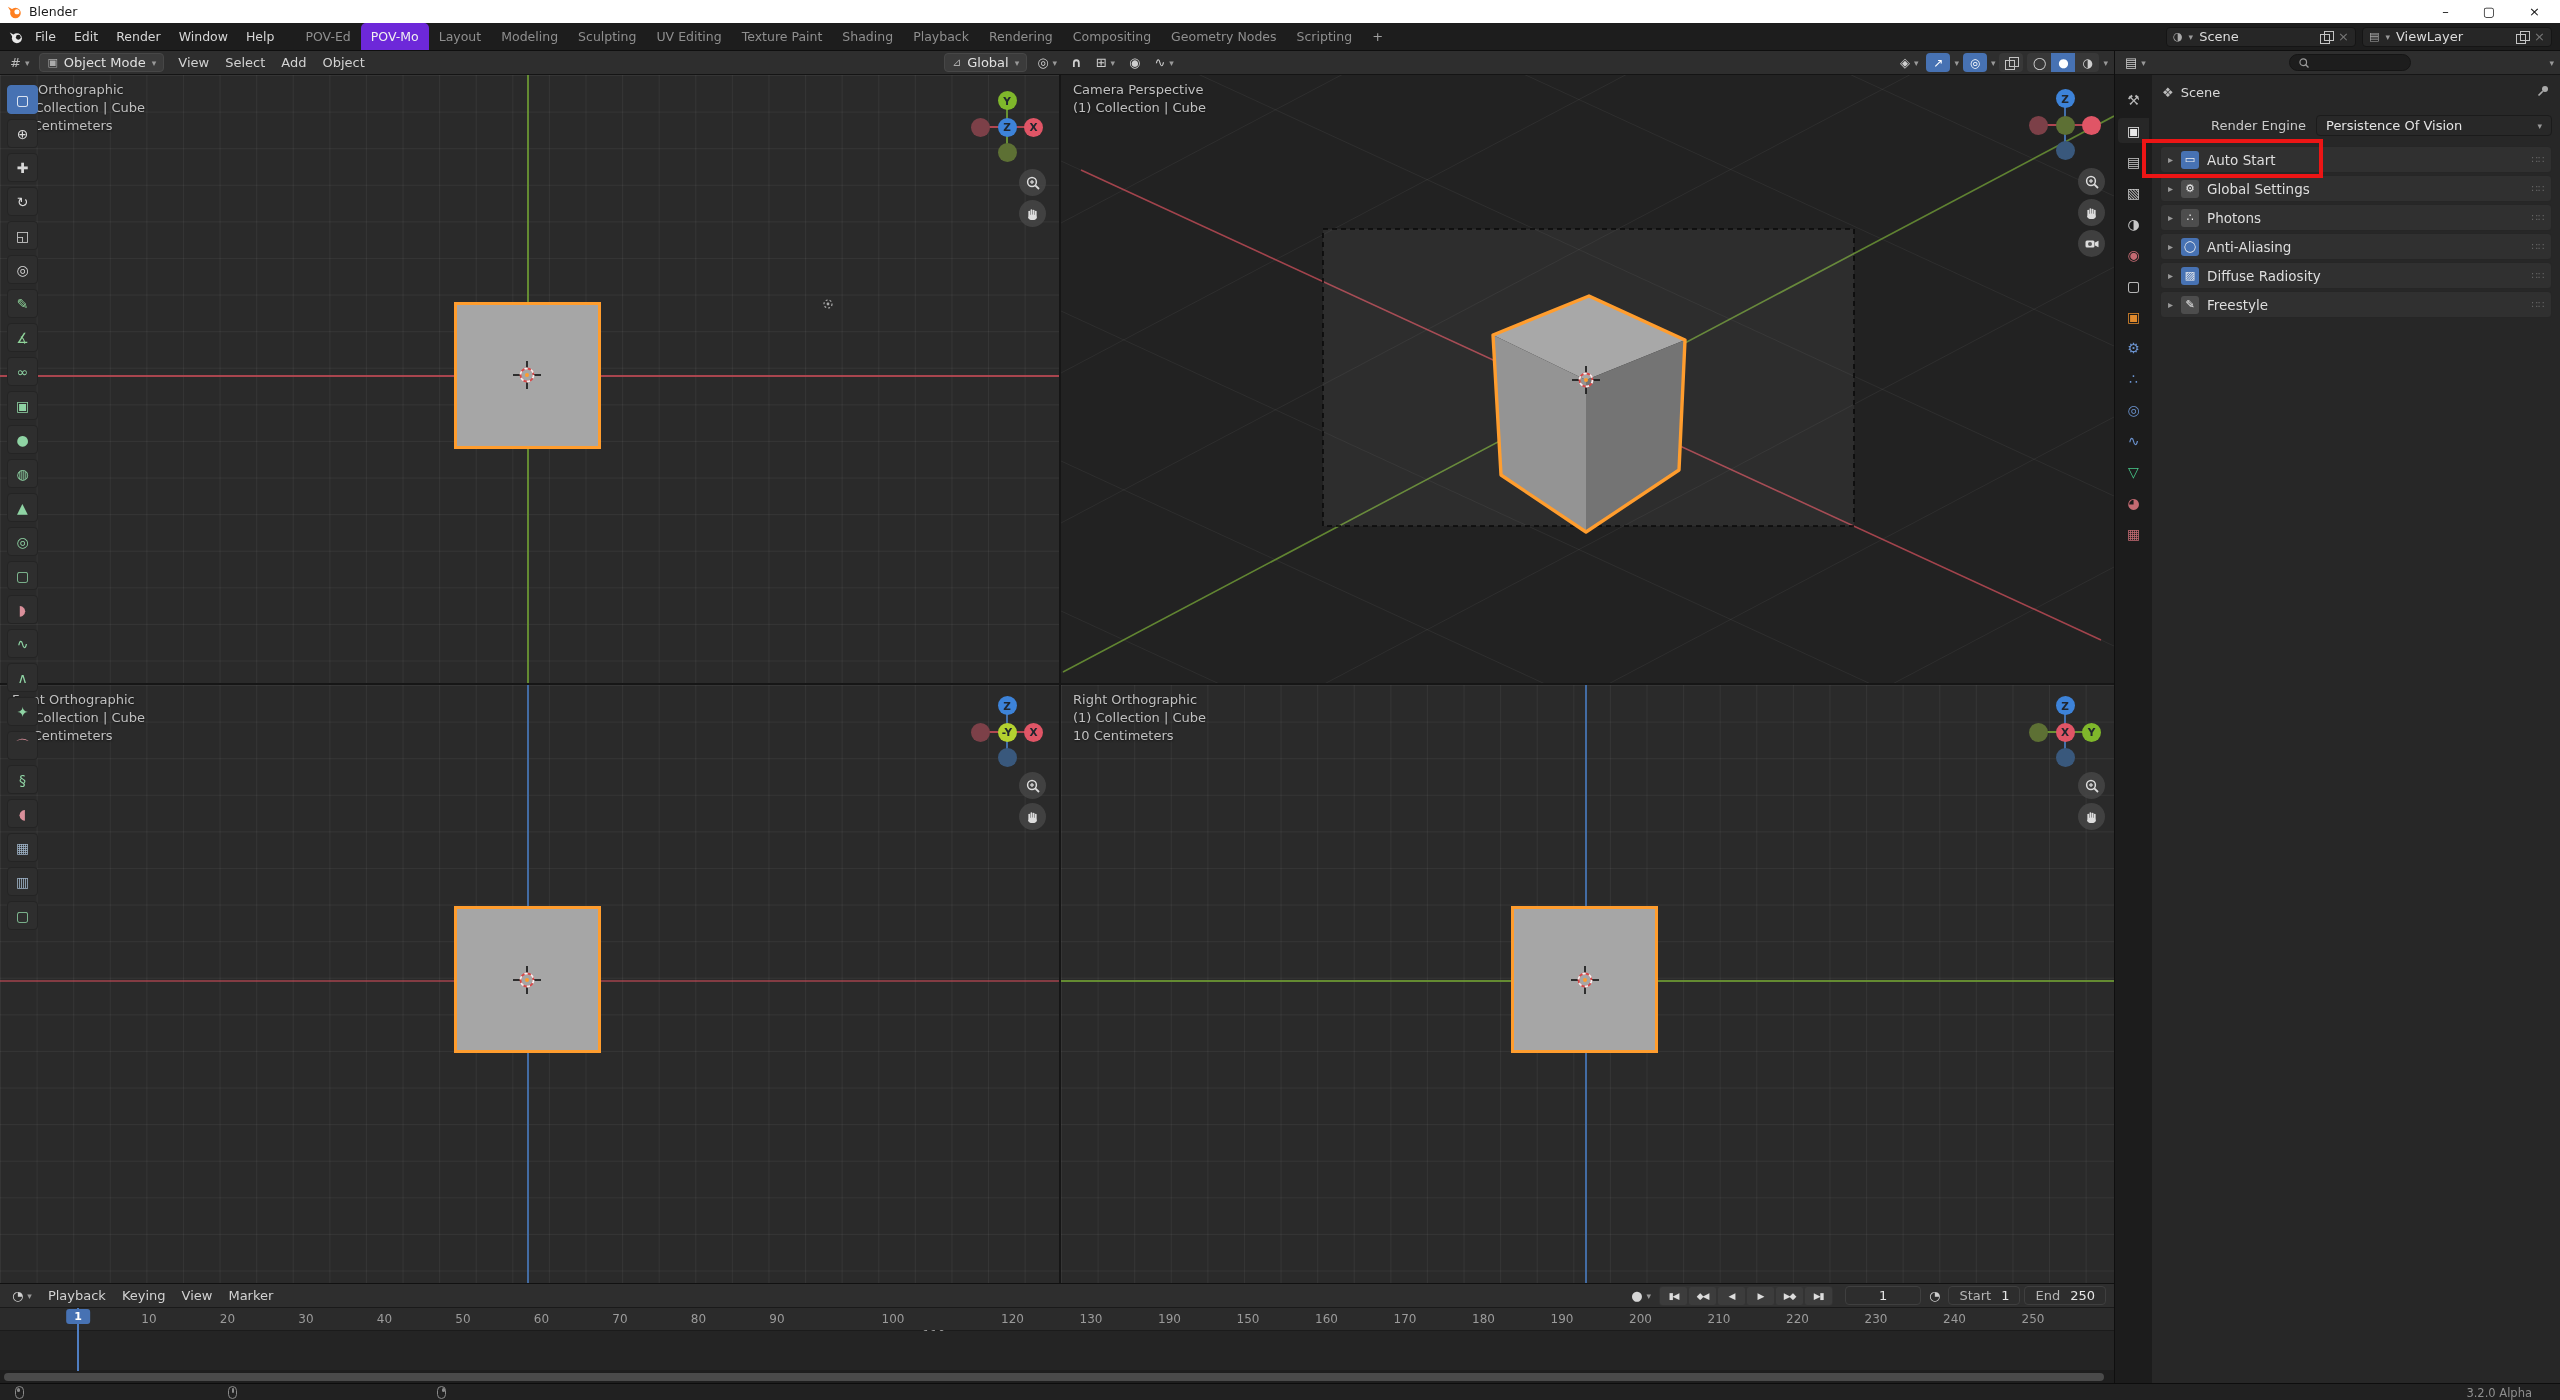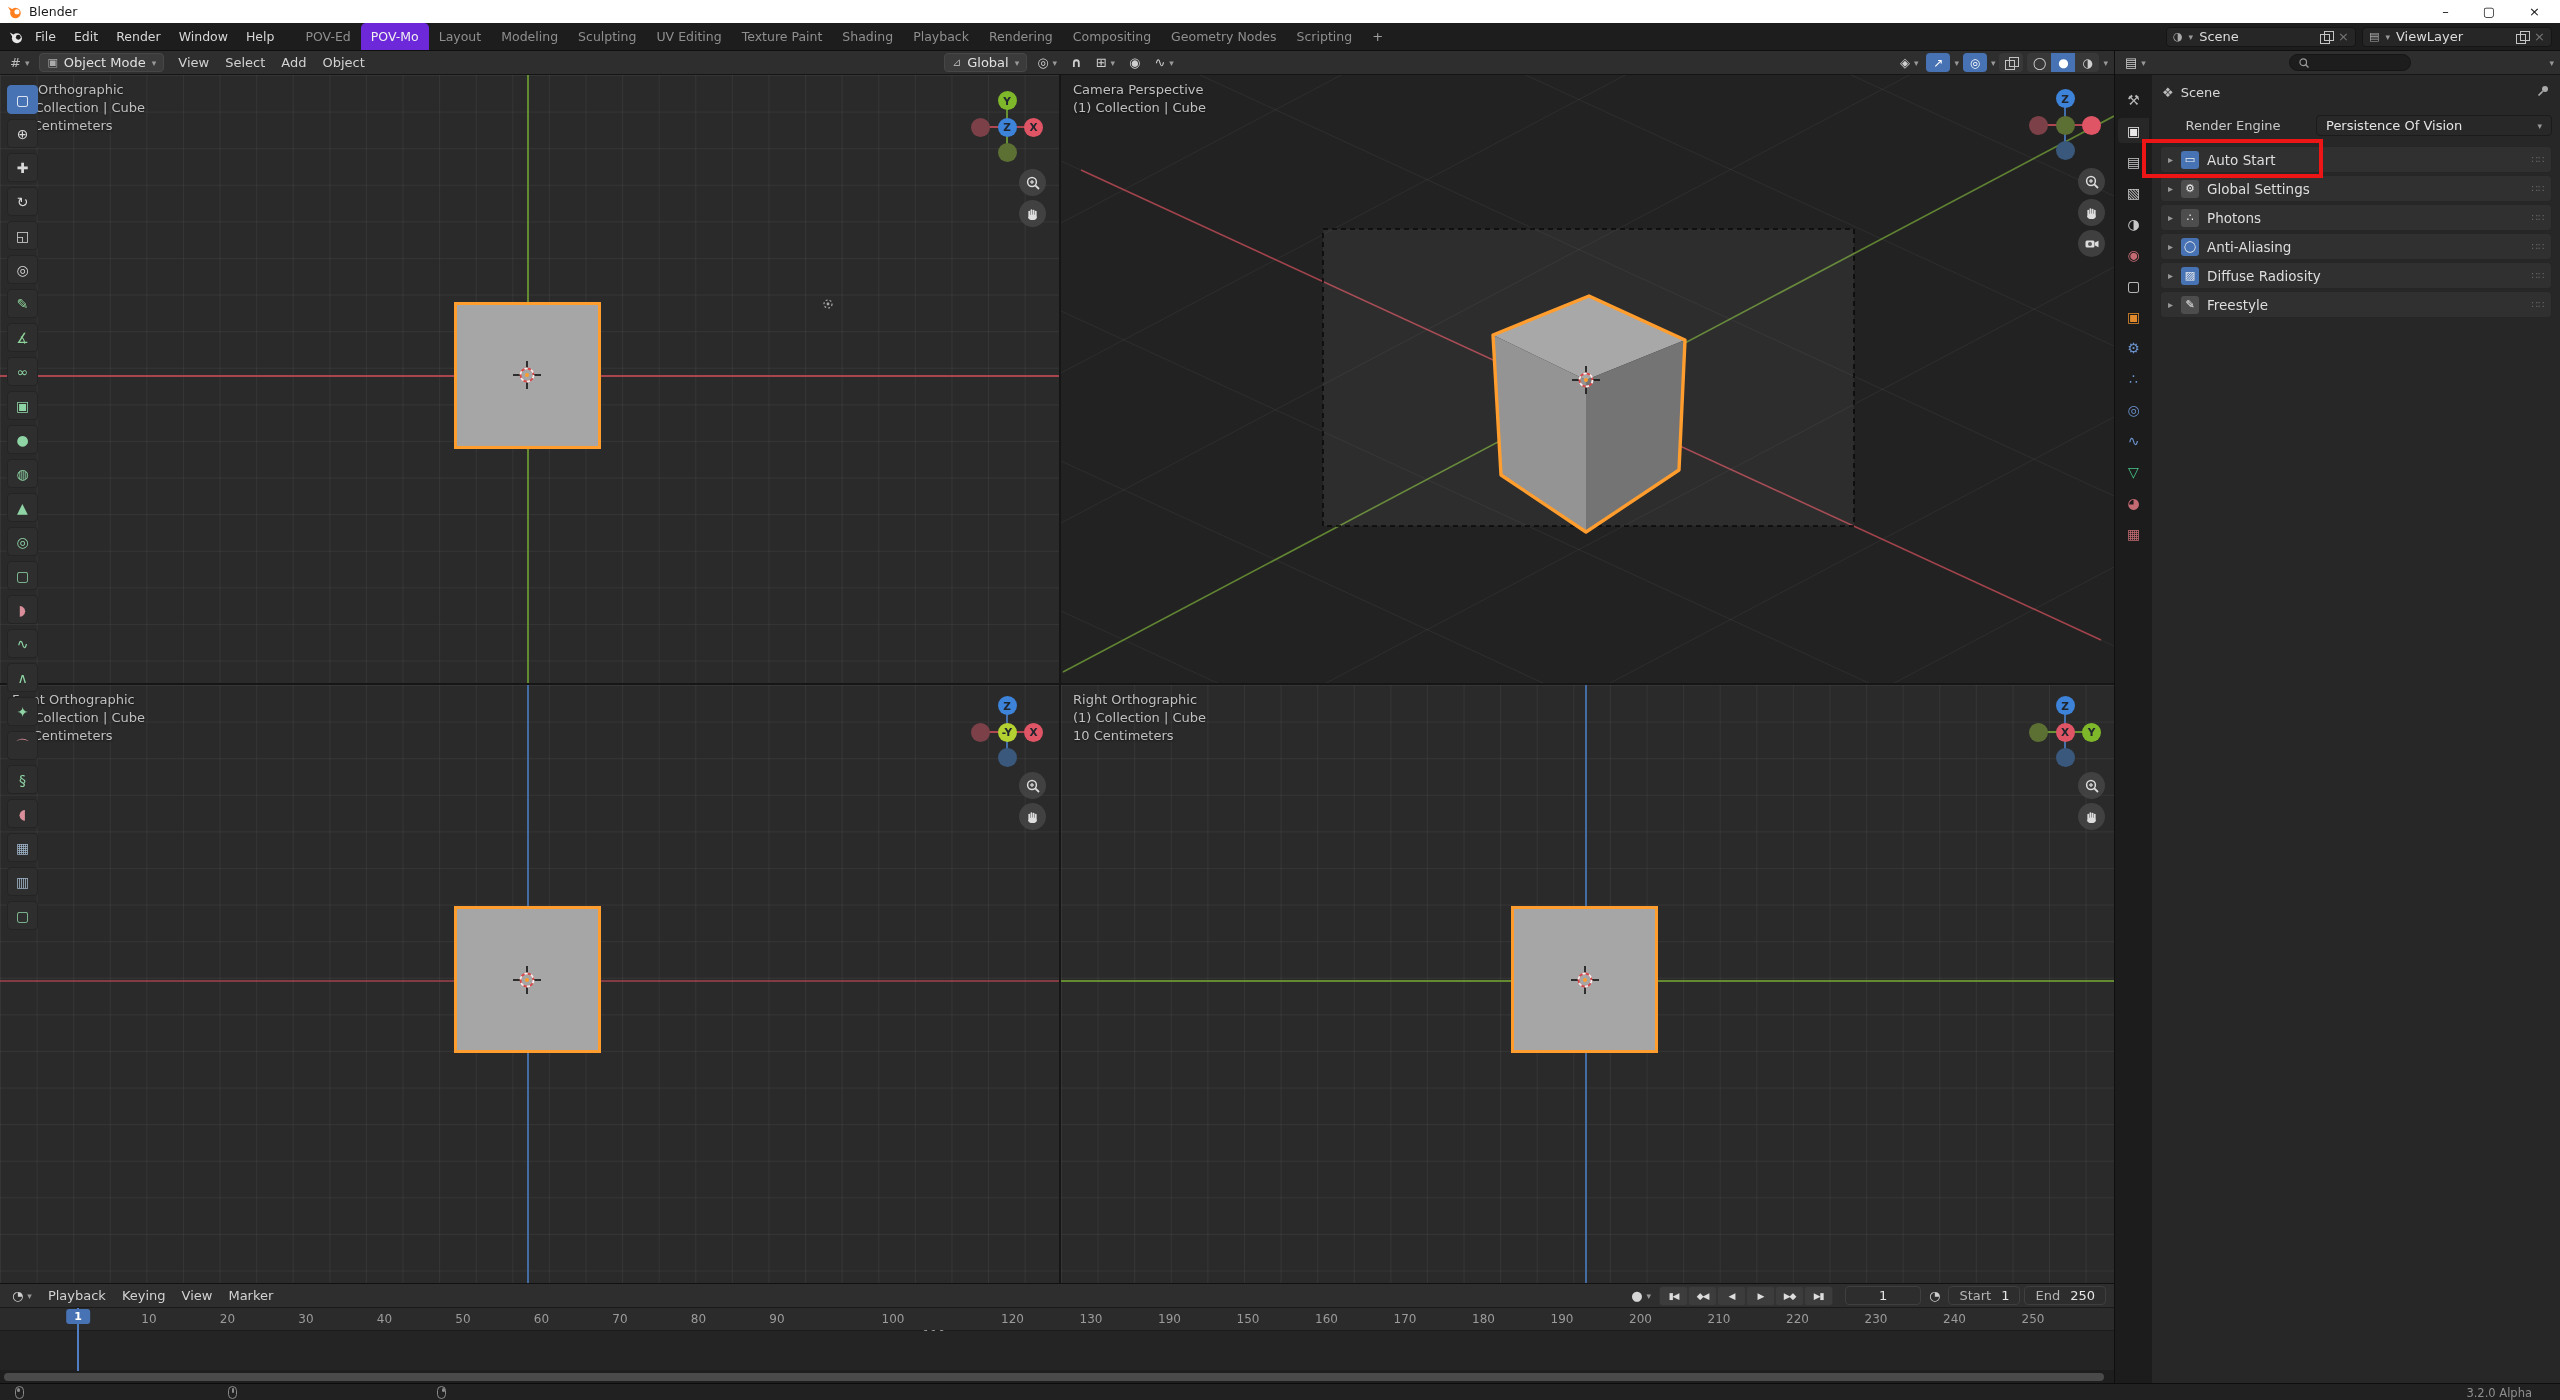--- a/index.html
+++ b/index.html
@@ -81,21 +81,21 @@
   .right-col{width:446px;background:#272727;border-left:1px solid #0f0f0f;display:flex;flex-direction:column}
   .props-header{height:24px;background:#2e2e2e;border-bottom:1px solid #161616;display:flex;align-items:center;padding:0 6px;gap:6px}
   .search{display:flex;align-items:center;gap:5px;background:#1d1d1d;border:1px solid #151515;border-radius:10px;height:17px;width:122px;padding:0 8px;margin:0 auto}
   .props-body{flex:1;display:flex;min-height:0}
   .tabstrip{width:37px;background:#1c1c1c;display:flex;flex-direction:column;align-items:center;padding-top:12px;gap:6px}
   .ptab{width:31px;height:25px;display:flex;align-items:center;justify-content:center;font-size:14px;border-radius:4px 0 0 4px}
   .ptab.active{background:#272727}
   .props-content{flex:1;padding:6px 8px;overflow:hidden}
   .breadcrumb{display:flex;align-items:center;gap:7px;height:22px;color:#d8d8d8;padding:0 2px}
   .engine-row{display:flex;align-items:center;gap:10px;margin:12px 0 10px}
-  .engine-label{width:146px;text-align:center;color:#c9c9c9;font-size:13px}
+  .engine-label{width:146px;text-align:right;color:#c9c9c9;font-size:13px}
   .engine-field{flex:1;display:flex;align-items:center;background:#282828;border:1px solid #1b1b1b;border-radius:4px;height:21px;padding:0 9px;color:#e4e4e4;font-size:13px}
   .panel-row{display:flex;align-items:center;gap:8px;background:#303030;border:1px solid #262626;border-radius:4px;height:27px;margin-bottom:2px;padding:0 7px}
   .panel-chev{color:#9a9a9a;font-size:10px}
   .panel-icon{width:18px;height:18px;border-radius:3px;display:flex;align-items:center;justify-content:center;font-size:11px;color:#f0f0f0}
   .panel-label{color:#dedede;font-size:13.5px}
   .grip{margin-left:auto;color:#686868;font-size:10px;letter-spacing:0}
   
   .statusbar{height:17px;background:#212121;border-top:1px solid #0d0d0d;position:relative;color:#8f8f8f;font-size:11.5px}
   .mouse{position:absolute;top:2px;width:9px;height:13px;border:1.4px solid #8a8a8a;border-radius:4.5px}
   .mouse i{position:absolute;background:#8a8a8a;border-radius:1.5px}

